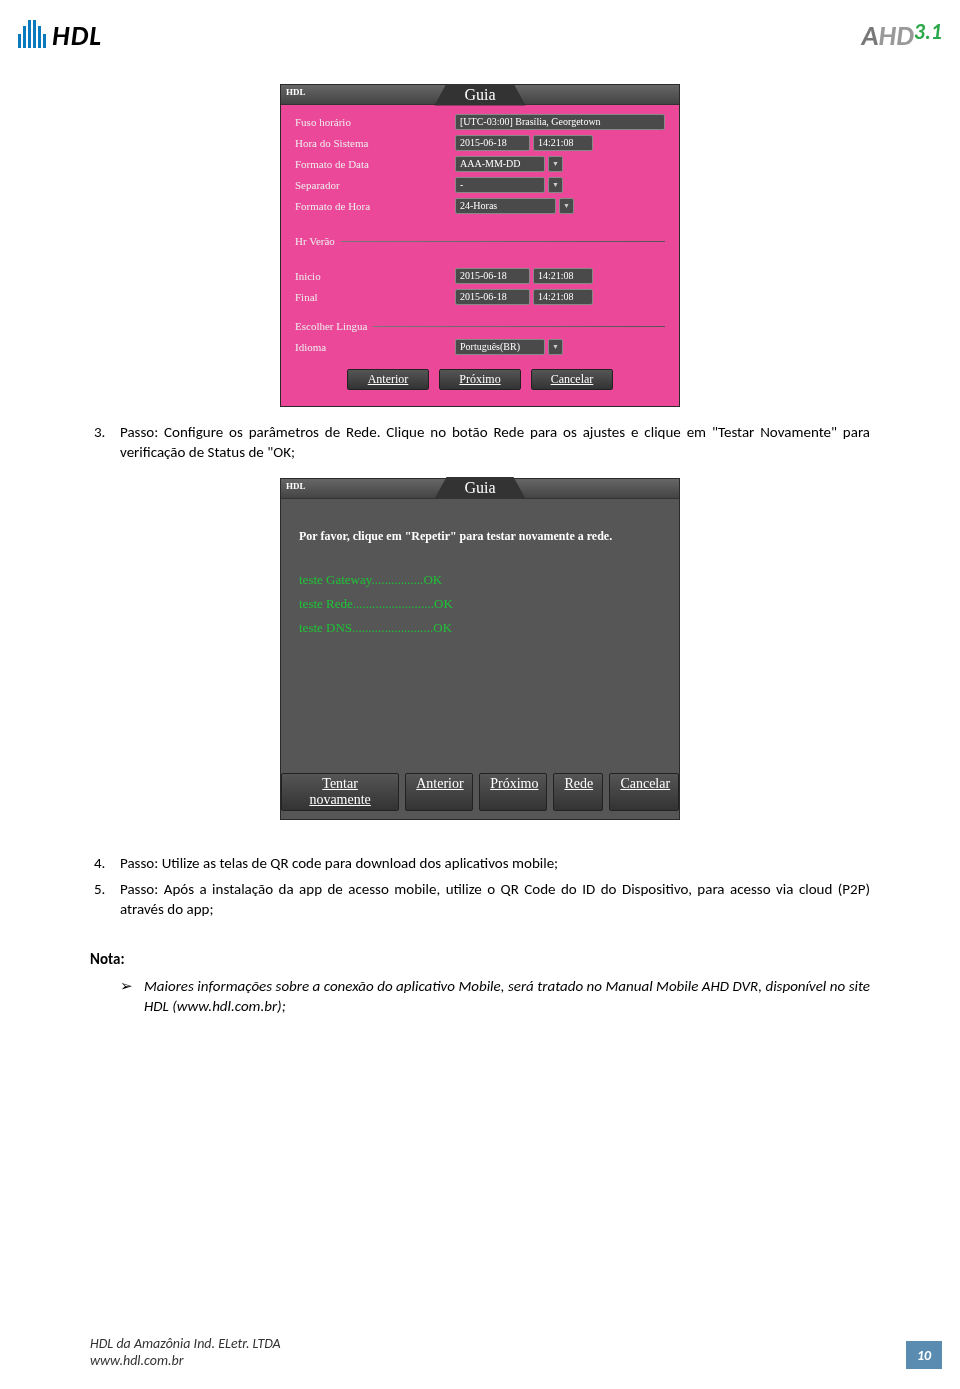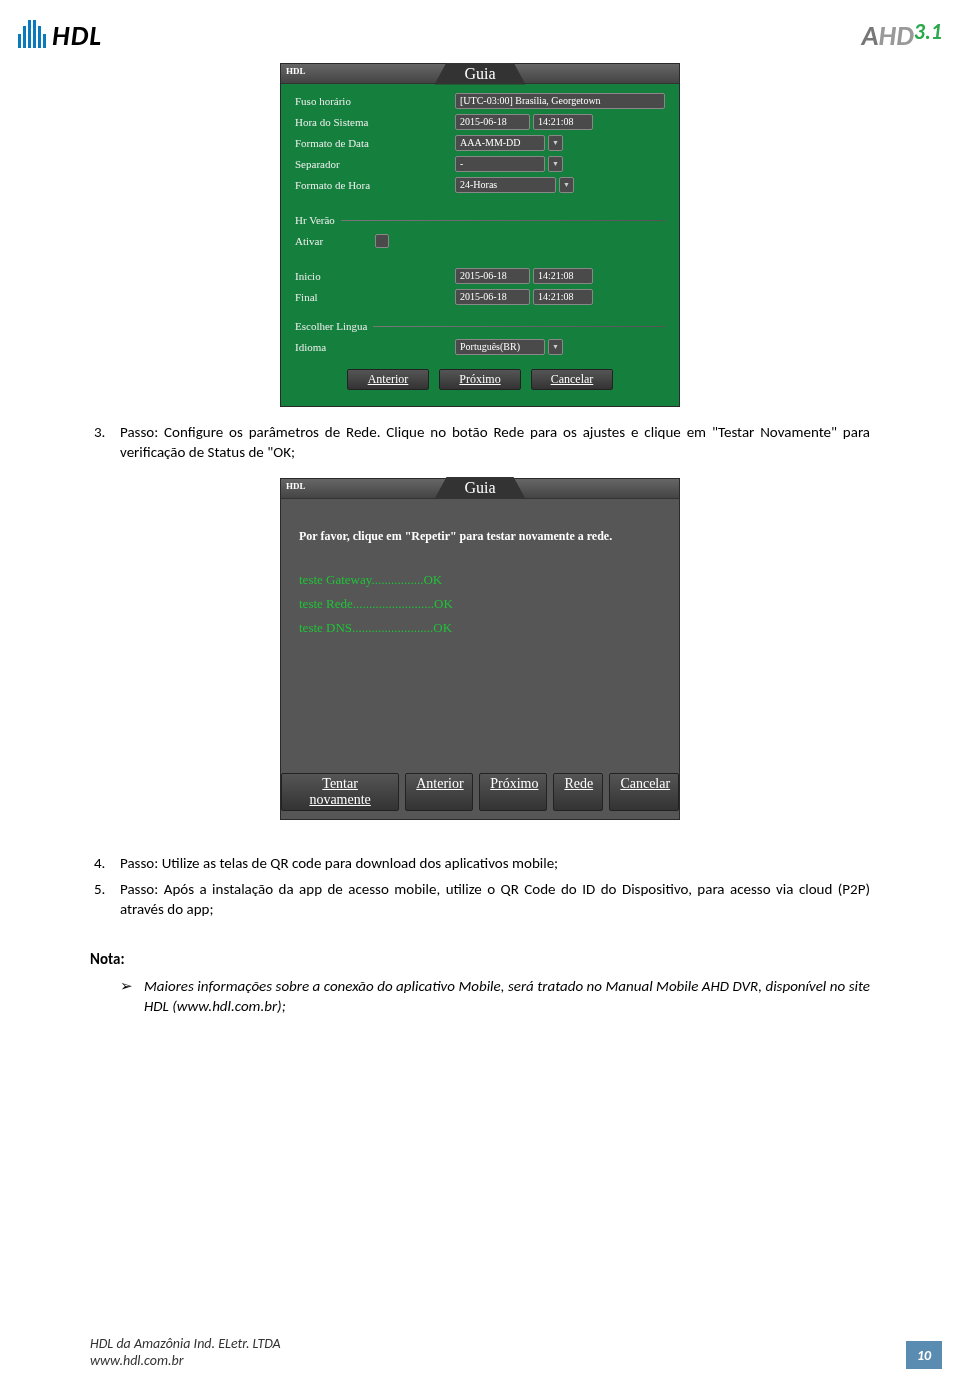--- a/index.html
+++ b/index.html
@@ -4,21 +4,21 @@
 <style>
   * { box-sizing: border-box; margin: 0; padding: 0; }
   body {
     width: 960px;
     font-family: Calibri, Arial, sans-serif;
     background: #fff;
     color: #000;
     position: relative;
   }
   .page {
-    padding: 3px 90px 30px 90px;
+    padding: 24px 90px 30px 90px;
     min-height: 1389px;
     position: relative;
   }
   .header-logos {
     position: absolute;
     top: 18px;
     left: 18px;
     right: 18px;
     display: flex;
     justify-content: space-between;
@@ -70,21 +70,21 @@
   .ss-titlebar .tab {
     position: absolute;
     left: 50%;
     transform: translateX(-50%);
     background: #333;
     padding: 2px 30px;
     font-size: 16px;
     clip-path: polygon(12px 0, calc(100% - 12px) 0, 100% 100%, 0 100%);
     text-align: center;
   }
-  .ss-body { padding: 8px 14px 10px 14px; background: #15803d; }
+  .ss-body { padding: 8px 14px 10px 14px; background: #ec4899; }
   .ss-row { display: flex; align-items: center; margin-bottom: 3px; height: 18px; }
   .ss-label { width: 160px; color: #eee; }
   .ss-field {
     flex: 1;
     display: flex;
     align-items: center;
     gap: 3px;
   }
   .ss-input {
     background: #4a4a4a;
@@ -221,24 +221,20 @@
         <div class="ss-label">Formato de Hora</div>
         <div class="ss-field">
           <div class="ss-input" style="width:101px">24-Horas</div>
           <div class="ss-drop"></div>
         </div>
       </div>
       <div class="ss-spacer"></div>
       <div class="ss-row">
         <div class="ss-label" style="width:auto">Hr Verão</div>
         <div class="ss-sep"></div>
-      </div>
-      <div class="ss-row">
-        <div class="ss-label" style="width:80px">Ativar</div>
-        <div class="ss-check"></div>
       </div>
       <div class="ss-spacer"></div>
       <div class="ss-row">
         <div class="ss-label">Inicio</div>
         <div class="ss-field">
           <div class="ss-input" style="width:75px">2015-06-18</div>
           <div class="ss-input" style="width:60px">14:21:08</div>
         </div>
       </div>
       <div class="ss-row">

